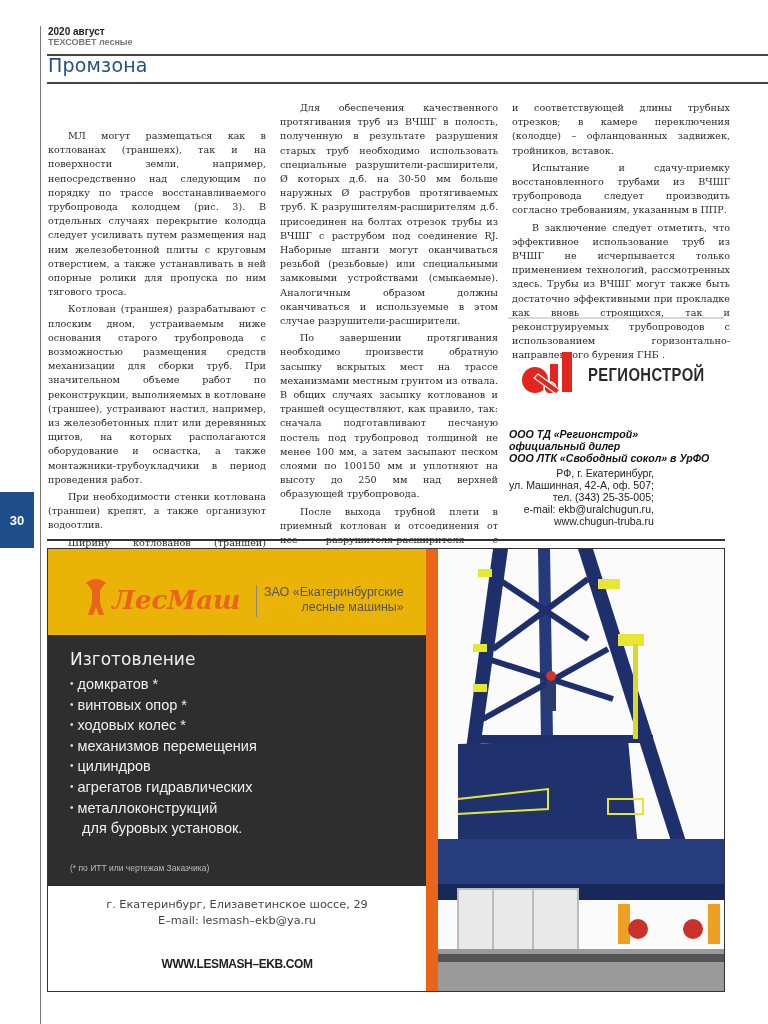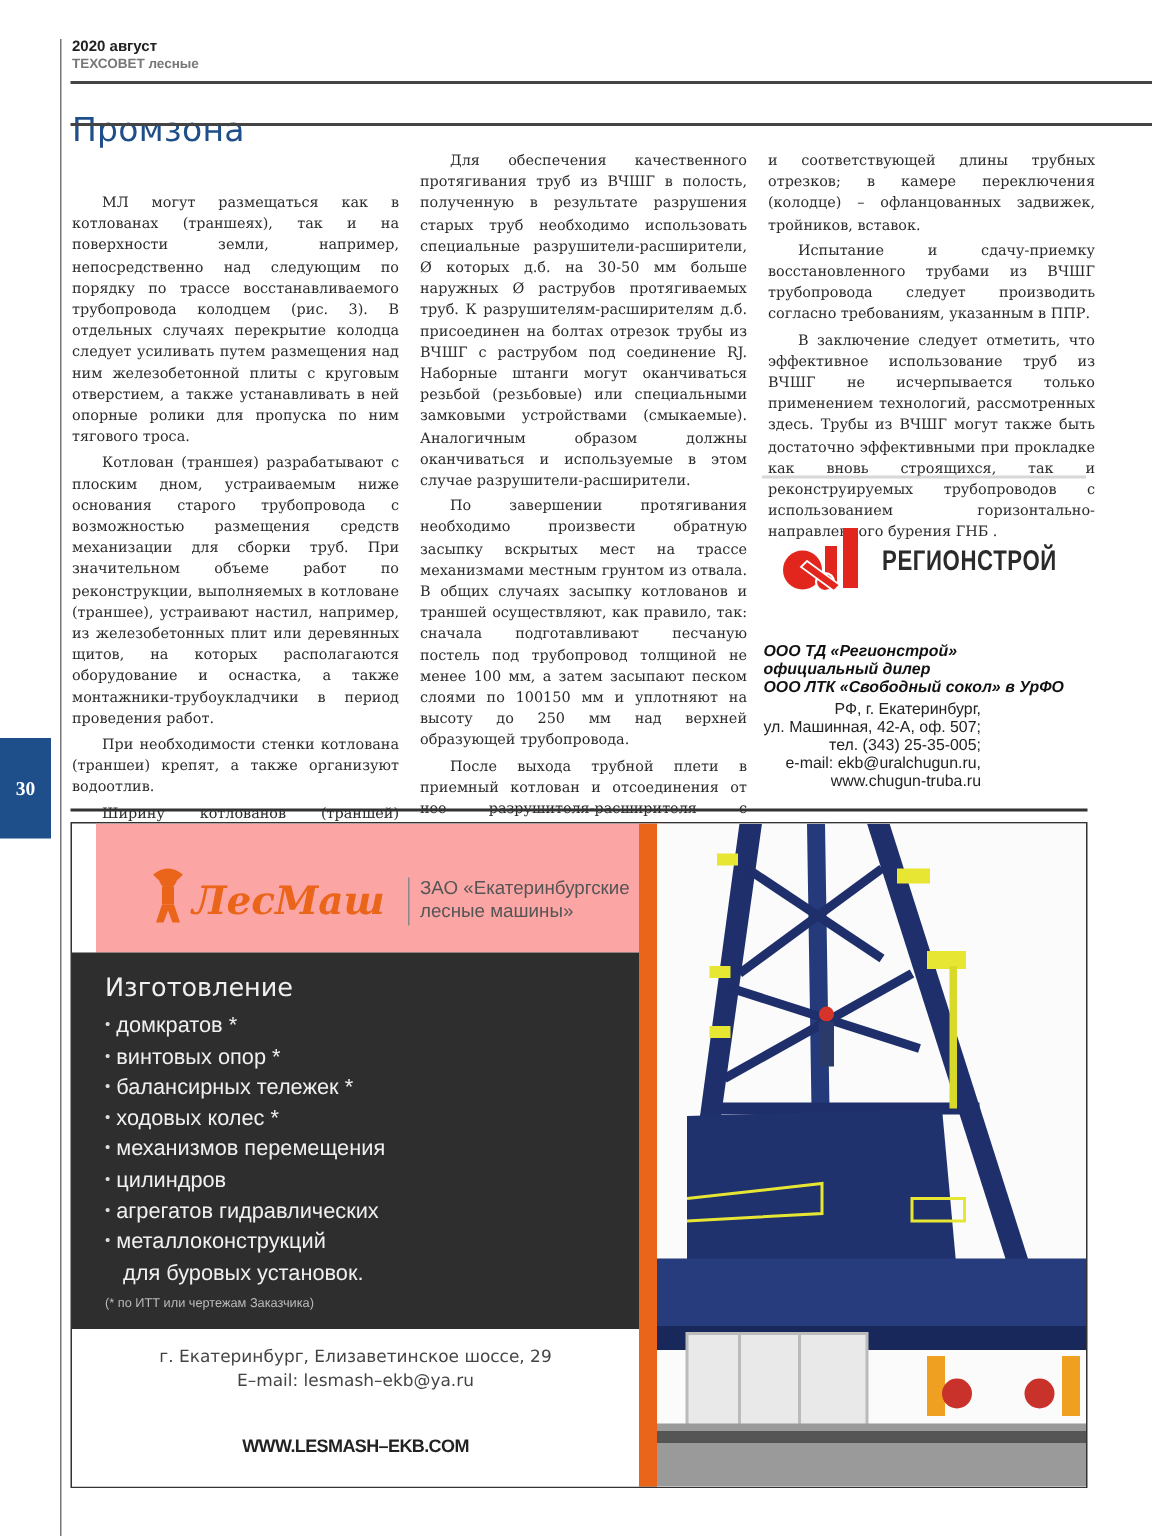--- a/index.html
+++ b/index.html
@@ -4,45 +4,45 @@
 <style>
   * { box-sizing: border-box; margin: 0; padding: 0; }
   html, body { width: 768px; height: 1024px; background: #ffffff; overflow: hidden; }
   body { position: relative; font-family: "DejaVu Serif", serif; color: #222; }
 
   .vline { position: absolute; left: 40px; top: 26px; width: 1px; height: 998px; background: #777; }
 
   .hdr-date { position: absolute; left: 48px; top: 26px; font-family: "Liberation Sans", sans-serif; font-weight: bold; font-size: 10px; color: #222; }
   .hdr-mag { position: absolute; left: 48px; top: 37px; font-family: "Liberation Sans", sans-serif; font-weight: bold; font-size: 9px; color: #777; }
   .rule-top { position: absolute; left: 47px; top: 54px; width: 721px; height: 2px; background: #444; }
-  .section-title { position: absolute; left: 48px; top: 75px; font-family: "DejaVu Sans", sans-serif; font-size: 22px; color: #1f4f8a; letter-spacing: 0.2px; }
+  .section-title { position: absolute; left: 48px; top: 54px; font-family: "DejaVu Sans", sans-serif; font-size: 19px; color: #1f4f8a; letter-spacing: 0.2px; }
   .rule-bot { position: absolute; left: 47px; top: 82px; width: 721px; height: 2px; background: #444; }
 
   .col { position: absolute; top: 101px; font-size: 9.6px; line-height: 14.2px; text-align: justify; hyphens: auto; color: #2a2a2a; }
   .col p { text-indent: 20px; margin-bottom: 3px; }
   .col p.noindent { text-indent: 0; }
   .col1 { left: 48px; width: 218px; margin-top: 28px; }
   .col2 { left: 280px; width: 218px; }
   .col3 { left: 512px; width: 218px; }
 
   .col3-rule { position: absolute; left: 508px; top: 317px; width: 216px; height: 2px; background: #d8d8d8; }
 
   .logo-reg { position: absolute; left: 520px; top: 350px; width: 200px; height: 50px; }
   .logo-reg-icon { position: absolute; left: 0; top: 0; width: 60px; height: 48px; }
   .logo-reg-text { position: absolute; left: 68px; top: 14px; font-family: "Liberation Sans", sans-serif; font-weight: bold; font-size: 19px; color: #2a2a2a; letter-spacing: 0.5px; transform: scaleX(0.78); transform-origin: left center; }
 
   .dealer { position: absolute; left: 509px; top: 428px; font-family: "Liberation Sans", sans-serif; font-weight: bold; font-size: 10.6px; line-height: 12px; color: #111; font-style: italic; }
   .contacts { position: absolute; left: 509px; top: 467px; font-family: "Liberation Sans", sans-serif; font-size: 10.6px; line-height: 12px; color: #222; text-align: right; }
 
-  .page-badge { position: absolute; left: 0; top: 492px; width: 34px; height: 67px; background: #1f4f8a; color: #fff; font-family: Liberation Serif, serif; font-weight: bold; font-size: 13px; display: flex; align-items: center; justify-content: center; }
+  .page-badge { position: absolute; left: 0; top: 492px; width: 34px; height: 56px; background: #1f4f8a; color: #fff; font-family: Liberation Sans, sans-serif; font-weight: bold; font-size: 13px; display: flex; align-items: center; justify-content: center; }
 
   .rule-ad-top { position: absolute; left: 47px; top: 539px; width: 678px; height: 2px; background: #333; }
 
   .ad { position: absolute; left: 47px; top: 548px; width: 678px; height: 444px; border: 1px solid #333; background: #fff; overflow: hidden; }
-  .ad-white-top { position: absolute; left: 16px; top: 0; width: 378px; height: 86px; background: #fca5a5; }
+  .ad-white-top { position: absolute; left: 0; top: 0; width: 378px; height: 86px; background: #eab308; text-align: right; }
   .ad-dark { position: absolute; left: 0; top: 86px; width: 378px; height: 251px; background: #2e2e2e; }
   .ad-white-bot { position: absolute; left: 0; top: 337px; width: 378px; height: 107px; background: #fff; }
   .ad-orange { position: absolute; left: 378px; top: 0; width: 12px; height: 444px; background: #ea6419; }
 
   .lesmash-logo { position: absolute; left: 34px; top: 28px; width: 160px; height: 40px; }
   .lesmash-sep { position: absolute; left: 208px; top: 36px; width: 1px; height: 32px; background: #888; }
   .lesmash-company { position: absolute; left: 216px; top: 36px; font-family: "Liberation Sans", sans-serif; font-size: 12.5px; line-height: 15px; color: #555; }
 
   .ad-head { position: absolute; left: 22px; top: 100px; font-family: "DejaVu Sans", sans-serif; font-size: 17px; color: #f0f0f0; }
   .ad-list { position: absolute; left: 22px; top: 125px; list-style: none; font-family: Liberation Sans, sans-serif; font-size: 14.5px; line-height: 20.6px; color: #f0f0f0; }
@@ -131,21 +131,20 @@
       <div>ЗАО «Екатеринбургские</div>
       <div>лесные машины»</div>
     </div>
   </div>
 
   <div class="ad-dark"></div>
   <div class="ad-head">Изготовление</div>
   <ul class="ad-list">
     <li>домкратов *</li>
     <li>винтовых опор *</li>
-    <li>балансирных тележек *</li>
     <li>ходовых колес *</li>
     <li>механизмов перемещения</li>
     <li>цилиндров</li>
     <li>агрегатов гидравлических</li>
     <li>металлоконструкций</li>
     <li class="cont">для буровых установок.</li>
   </ul>
   <div class="ad-note">(* по ИТТ или чертежам Заказчика)</div>
 
   <div class="ad-white-bot"></div>

